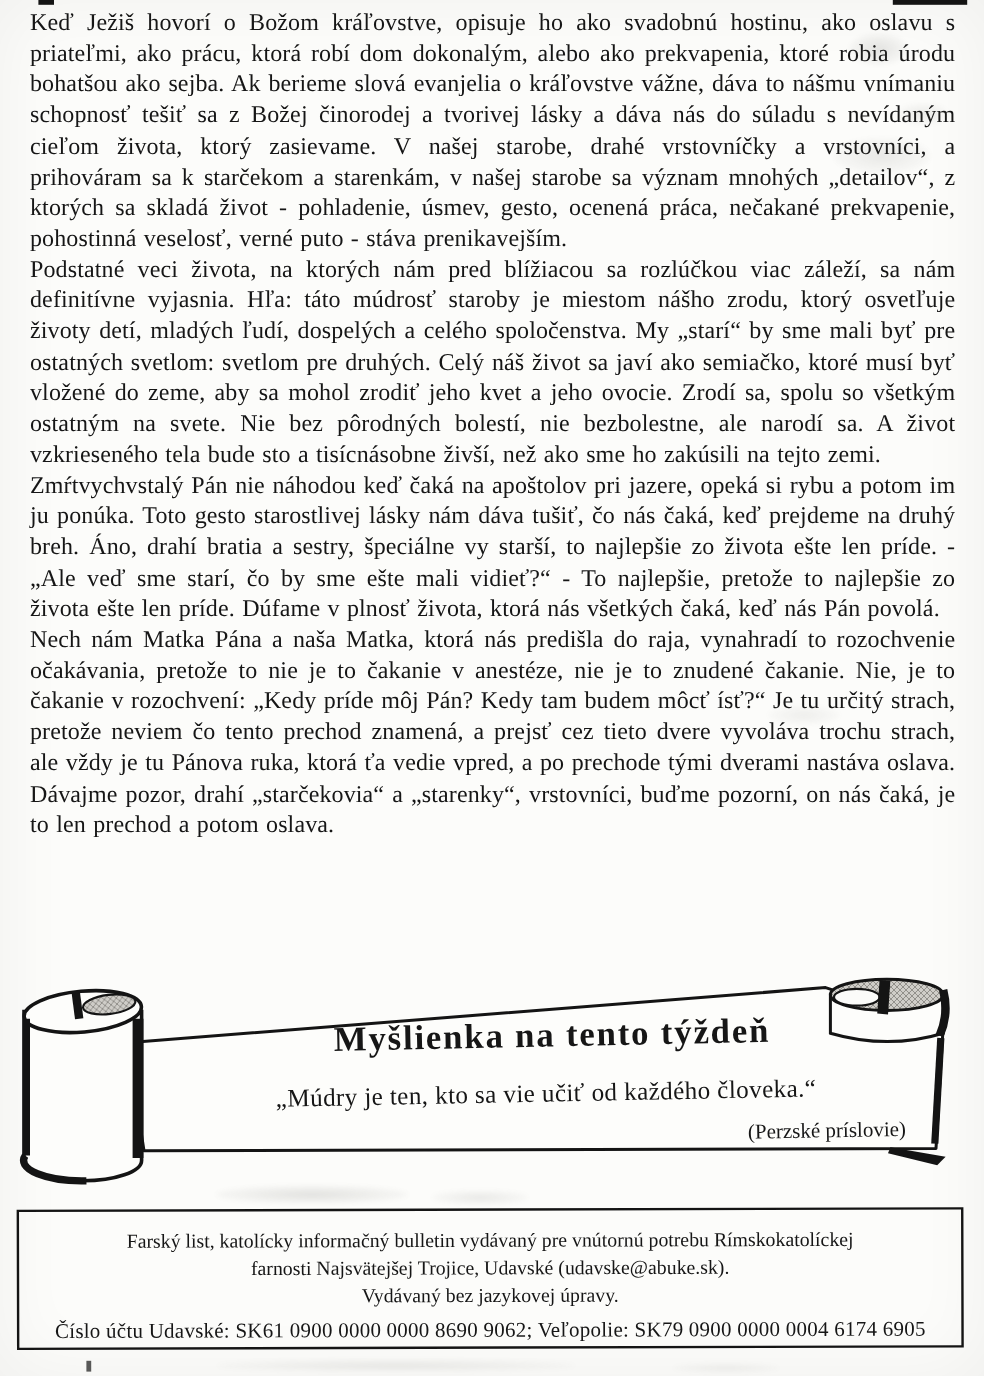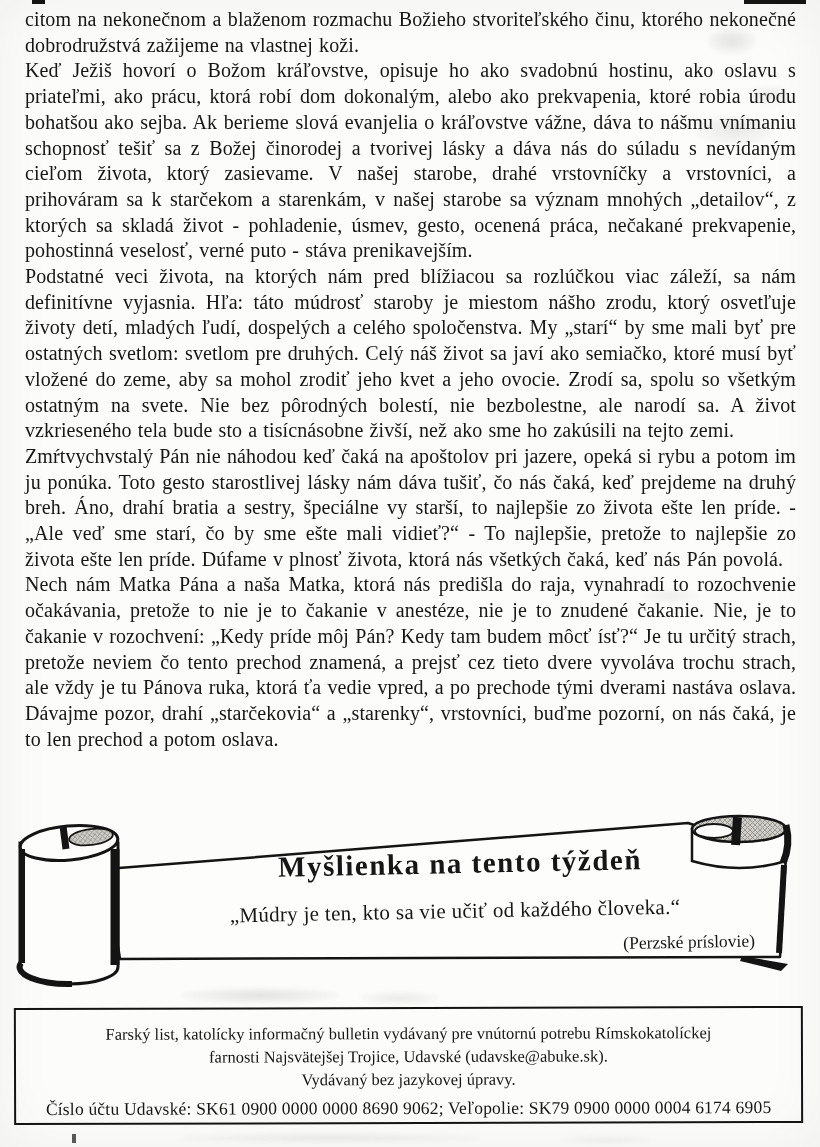--- a/index.html
+++ b/index.html
@@ -69,21 +69,20 @@
     filter: blur(2px);
     border-radius: 50%;
   }
 </style>
 </head>
 <body>
 
 <div class="page">
 
   <div class="article">
-    <p>citom na nekonečnom a blaženom rozmachu Božieho stvoriteľského činu, ktorého nekonečné dobrodružstvá zažijeme na vlastnej koži.</p>
     <p>Keď Ježiš hovorí o Božom kráľovstve, opisuje ho ako svadobnú hostinu, ako oslavu s priateľmi, ako prácu, ktorá robí dom dokonalým, alebo ako prekvapenia, ktoré robia úrodu bohatšou ako sejba. Ak berieme slová evanjelia o kráľovstve vážne, dáva to nášmu vnímaniu schopnosť tešiť sa z Božej činorodej a tvorivej lásky a dáva nás do súladu s nevídaným cieľom života, ktorý zasievame. V našej starobe, drahé vrstovníčky a vrstovníci, a prihováram sa k starčekom a starenkám, v našej starobe sa význam mnohých „detailov“, z ktorých sa skladá život - pohladenie, úsmev, gesto, ocenená práca, nečakané prekvapenie, pohostinná veselosť, verné puto - stáva prenikavejším.</p>
     <p>Podstatné veci života, na ktorých nám pred blížiacou sa rozlúčkou viac záleží, sa nám definitívne vyjasnia. Hľa: táto múdrosť staroby je miestom nášho zrodu, ktorý osvetľuje životy detí, mladých ľudí, dospelých a celého spoločenstva. My „starí“ by sme mali byť pre ostatných svetlom: svetlom pre druhých. Celý náš život sa javí ako semiačko, ktoré musí byť vložené do zeme, aby sa mohol zrodiť jeho kvet a jeho ovocie. Zrodí sa, spolu so všetkým ostatným na svete. Nie bez pôrodných bolestí, nie bezbolestne, ale narodí sa. A život vzkrieseného tela bude sto a tisícnásobne živší, než ako sme ho zakúsili na tejto zemi.</p>
     <p>Zmŕtvychvstalý Pán nie náhodou keď čaká na apoštolov pri jazere, opeká si rybu a potom im ju ponúka. Toto gesto starostlivej lásky nám dáva tušiť, čo nás čaká, keď prejdeme na druhý breh. Áno, drahí bratia a sestry, špeciálne vy starší, to najlepšie zo života ešte len príde. - „Ale veď sme starí, čo by sme ešte mali vidieť?“ - To najlepšie, pretože to najlepšie zo života ešte len príde. Dúfame v plnosť života, ktorá nás všetkých čaká, keď nás Pán povolá.</p>
     <p>Nech nám Matka Pána a naša Matka, ktorá nás predišla do raja, vynahradí to rozochvenie očakávania, pretože to nie je to čakanie v anestéze, nie je to znudené čakanie. Nie, je to čakanie v rozochvení: „Kedy príde môj Pán? Kedy tam budem môcť ísť?“ Je tu určitý strach, pretože neviem čo tento prechod znamená, a prejsť cez tieto dvere vyvoláva trochu strach, ale vždy je tu Pánova ruka, ktorá ťa vedie vpred, a po prechode tými dverami nastáva oslava. Dávajme pozor, drahí „starčekovia“ a „starenky“, vrstovníci, buďme pozorní, on nás čaká, je to len prechod a potom oslava.</p>
   </div>
 
   <div class="scroll-banner">
     <svg width="820" height="215" viewBox="0 0 820 215">
       <defs>
         <pattern id="hatch" width="5" height="5" patternUnits="userSpaceOnUse">

